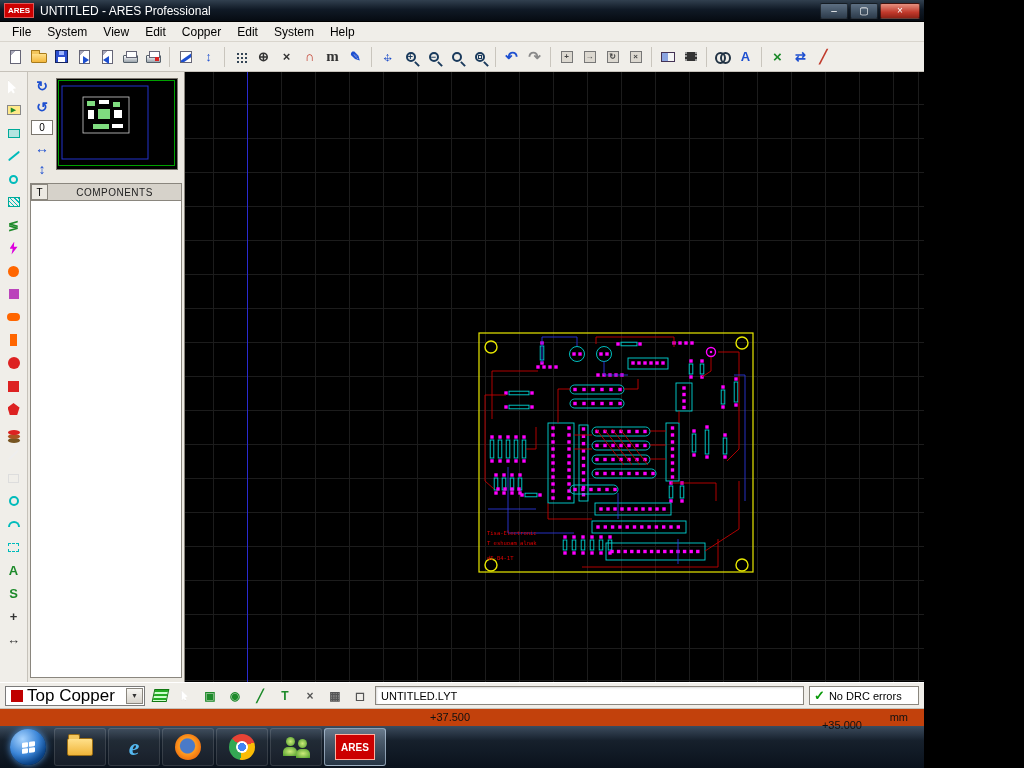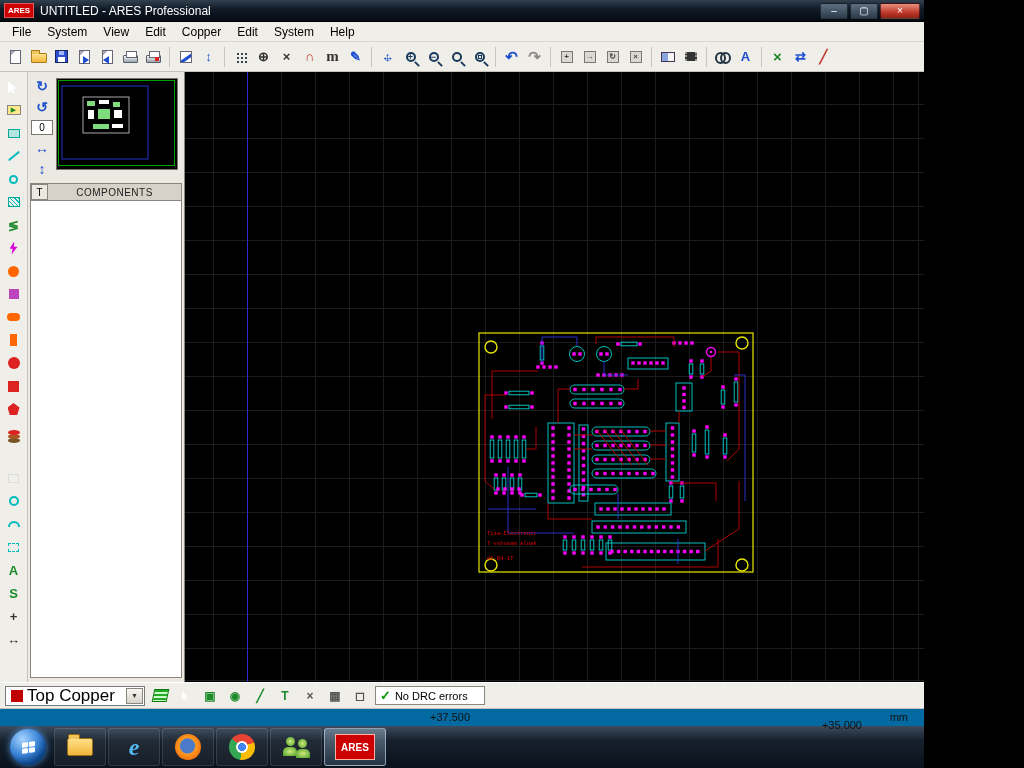--- a/index.html
+++ b/index.html
@@ -101,21 +101,21 @@
   .layer-name{flex:1;font-size:17px;color:#000;white-space:nowrap}
   .dd-btn{width:17px;height:16px;background:linear-gradient(#f7f6f2,#d8d4cc);border:1px solid #8a867e;display:flex;align-items:center;justify-content:center;font-size:7px;color:#333;flex:none}
   .i-layers{width:15px;height:13px;background:repeating-linear-gradient(#2a2 0 2px,#cfc 2px 4px);border:1px solid #171;transform:skewX(-12deg)}
   .sbi{width:20px;height:20px;display:flex;align-items:center;justify-content:center}
   .sg{font-size:12px;color:#1d8a2a;font-weight:bold;line-height:1}
   .filename-box{flex:1;height:19px;background:#fff;border:1px solid #8a867e;box-shadow:inset 1px 1px 2px rgba(0,0,0,.15);display:flex;align-items:center;padding:0 5px;font-size:11px;color:#000}
   .drc-box{width:110px;height:19px;background:#fff;border:1px solid #8a867e;display:flex;align-items:center;gap:4px;padding:0 4px;font-size:11px;color:#000;flex:none}
   .check{color:#0a9a0a;font-weight:bold;font-size:13px}
 
   
-  .coordbar{height:18px;background:#0369a1;border-top:1px solid #c6c2ba;position:relative;font-size:11px;color:#111}
+  .coordbar{height:18px;background:#c2410c;border-top:1px solid #c6c2ba;position:relative;font-size:11px;color:#111}
   .coord-x{position:absolute;left:430px;top:2px}
   .coord-y{position:absolute;right:62px;top:10px}
   .coord-units{position:absolute;right:16px;top:2px}
 
   
   .taskbar{height:42px;background:linear-gradient(#3c4c5e,#16202c 35%,#0a121c);display:flex;align-items:center;padding:0 3px;color:#fff}
   .orb{width:36px;height:36px;border-radius:50%;background:radial-gradient(circle at 35% 28%,#a8d4ff,#3c86d8 45%,#0b4488 72%,#062c5c);box-shadow:0 0 7px rgba(90,170,255,.8);display:flex;align-items:center;justify-content:center;margin:0 7px;flex:none}
   .flag{display:grid;grid-template-columns:6px 6px;grid-template-rows:5px 5px;gap:1px;transform:skewY(-8deg)}
   .flag i{background:#fff;border-radius:1px;display:block}
   .task-btn{width:52px;height:38px;border:1px solid rgba(255,255,255,.12);border-radius:3px;background:rgba(255,255,255,.05);display:flex;align-items:center;justify-content:center;margin:0 1px;flex:none}
@@ -747,20 +747,21 @@
       </span>
     <span class="sbi">
         <span class="sg" style="color:#555">×</span>
       </span>
     <span class="sbi">
         <span class="sg" style="color:#555">▦</span>
       </span>
     <span class="sbi">
         <span class="sg" style="color:#555">◻</span>
       </span>
+    <span class="filename-box">UNTITLED.LYT</span>
     <span class="drc-box">
       <span class="check">✓</span>
       <span>No DRC errors</span>
     </span>
   </div>
 
   <div class="coordbar">
     <span class="coord-x">+37.500</span>
     <span class="coord-y">+35.000</span>
     <span class="coord-units">mm</span>

